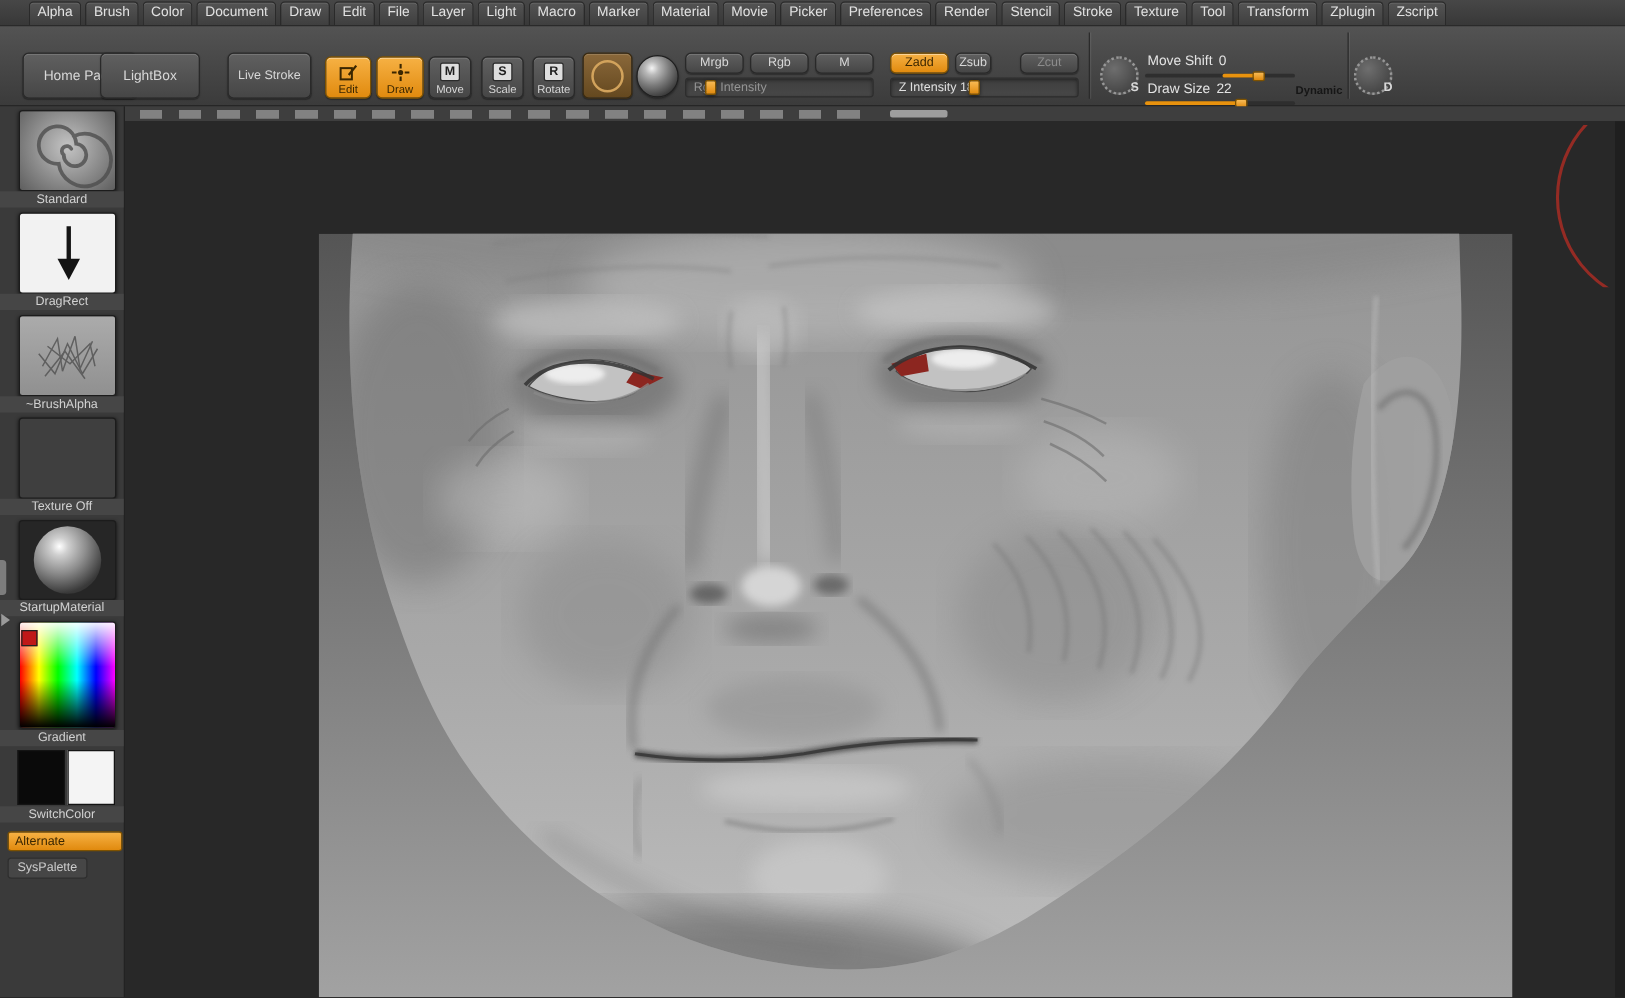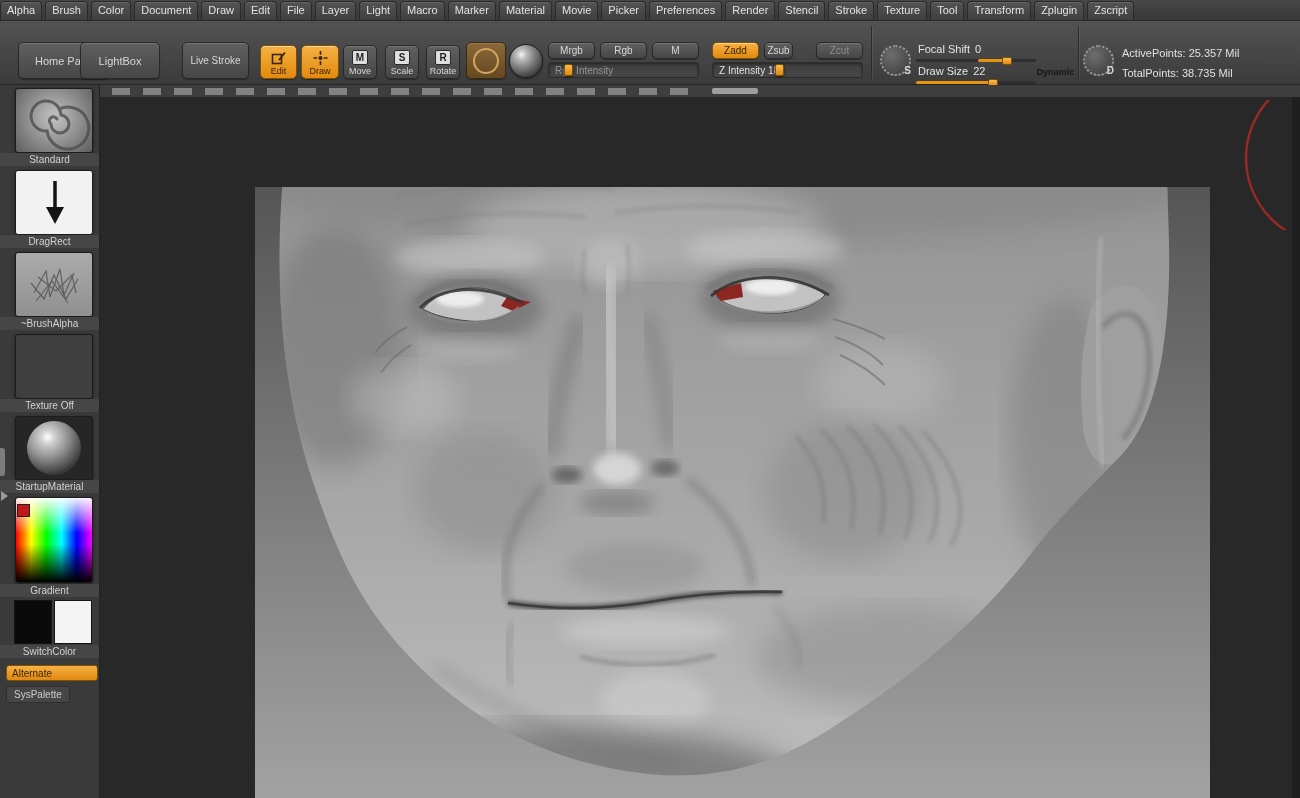--- a/index.html
+++ b/index.html
@@ -3,21 +3,21 @@
 <meta charset="utf-8">
 <style>
   html,body{margin:0;padding:0;background:#262626;}
   #app{position:relative;width:1300px;height:798px;overflow:hidden;
        font-family:"Liberation Sans",sans-serif;background:#262626;
        -webkit-user-select:none;user-select:none;}
 
   
   .menubar{position:absolute;top:0;left:0;right:0;height:21px;
            background:linear-gradient(#474747,#383838);
-           display:flex;align-items:flex-end;padding-left:0;gap:3px;
+           display:flex;align-items:flex-end;padding-left:23px;gap:3px;
            border-bottom:1px solid #2a2a2a;box-sizing:border-box;}
   .menu-item{font-size:11px;color:#e2e2e2;line-height:13px;
              background:linear-gradient(#545454,#3f3f3f);
              border:1px solid #2a2a2a;border-bottom:none;
              border-radius:4px 4px 0 0;padding:2px 6px 3px;white-space:nowrap;
              box-shadow:inset 0 1px 0 rgba(255,255,255,.1);}
 
   
   .toolbar{position:absolute;top:21px;left:0;right:0;height:64px;
            background:linear-gradient(#535353,#3b3b3b);
@@ -186,21 +186,21 @@
     </div>
 
     <div class="vsep" style="left:871px;"></div>
 
     <div class="circle-btn" style="left:880px;">
       <span class="cletter">S</span>
     </div>
 
     <div class="flat-slider" style="left:916px;top:22px;width:158px;">
       <span class="fs-text">
-        <span>Focal Shift</span>
+        <span>Move Shift</span>
         <span>0</span>
       </span>
       <span class="track" style="width:120px;"></span>
       <span class="fill" style="left:62px;width:28px;"></span>
       <span class="fthumb" style="left:86px;"></span>
     </div>
     <div class="flat-slider" style="left:916px;top:44px;width:158px;">
       <span class="fs-text">
         <span>Draw Size</span>
         <span>22</span>
@@ -210,24 +210,20 @@
       <span class="fthumb" style="left:72px;"></span>
       <span class="dyn-badge" style="top:2px;">Dynamic</span>
     </div>
 
     <div class="vsep" style="left:1078px;"></div>
 
     <div class="circle-btn" style="left:1083px;">
       <span class="cletter">D</span>
     </div>
 
-    <div class="stats">
-      <div>ActivePoints: 25.357 Mil</div>
-      <div>TotalPoints: 38.735 Mil</div>
-    </div>
   </div>
 
   <div class="shelf-strip">
     <div class="notches"></div>
     <div class="strip-thumb"></div>
   </div>
 
   <div class="sidebar">
 
     <div class="thumb" style="top:3px;height:65px;background:radial-gradient(circle at 50% 45%,#c4c4c4,#7a7a7a 72%,#5e5e5e);">

